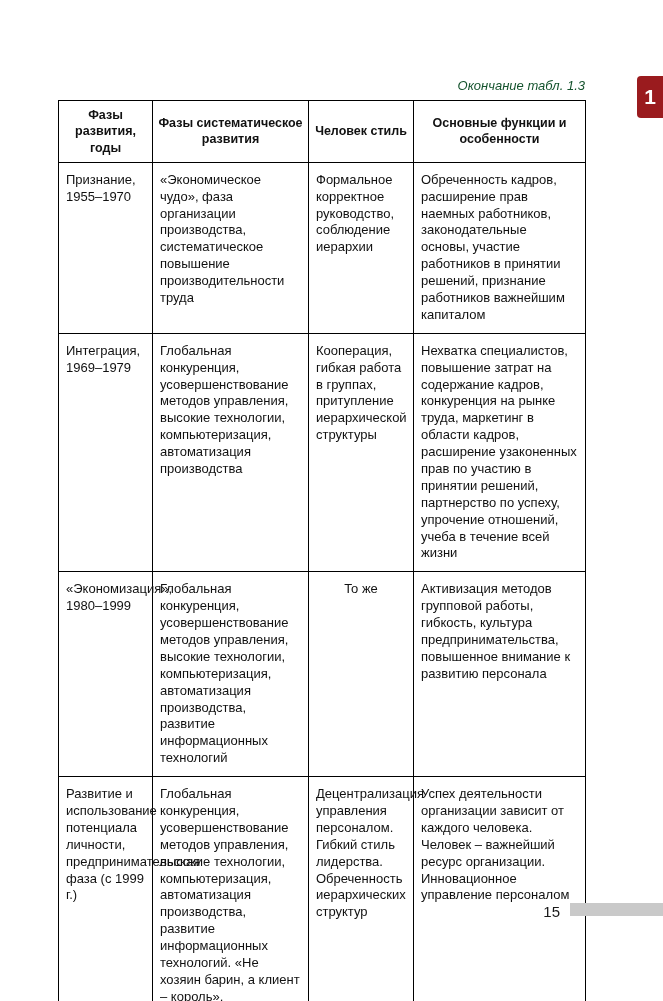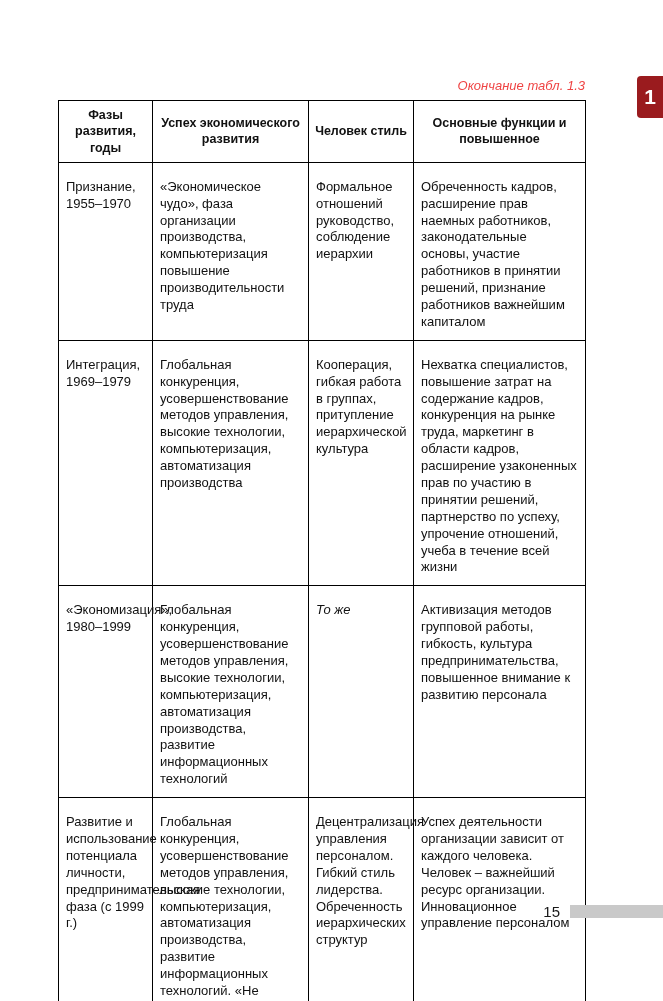--- a/index.html
+++ b/index.html
@@ -38,21 +38,21 @@
 
   .content {
     padding: 78px 78px 0 58px;
   }
 
   .table-caption {
     text-align: right;
     font-style: italic;
     font-size: 13px;
     margin-bottom: 7px;
-    color: #ef4444;
+    color: #14532d;
   }
 
   table.phases {
     width: 527px;
     border-collapse: collapse;
     table-layout: fixed;
   }
 
   table.phases th,
   table.phases td {
@@ -65,38 +65,38 @@
     font-weight: bold;
     text-align: center;
     vertical-align: middle;
     padding: 6px 4px;
     font-size: 12.5px;
   }
 
   table.phases td {
     vertical-align: top;
     text-align: left;
-    padding: 16px 7px 9px 7px;
+    padding: 9px 7px 9px 7px;
   }
 
   table.phases td.center-text {
-    font-style: italic;
+    text-align: center;
   }
 
   col.c1 { width: 94px; }
   col.c2 { width: 156px; }
   col.c3 { width: 105px; }
   col.c4 { width: 172px; }
 
   .footer {
     position: absolute;
     top: 903px;
     right: 0;
     display: flex;
-    align-items: center;
+    align-items: flex-start;
   }
 
   .page-number {
     font-size: 15px;
     color: #1a1a1a;
     margin-right: 10px;
   }
 
   .footer-bar {
     display: inline-block;
@@ -119,36 +119,36 @@
     <table class="phases">
       <colgroup>
         <col class="c1">
           <col class="c2">
           <col class="c3">
           <col class="c4">
       </colgroup>
       <thead>
         <tr>
           <th>Фазы развития, годы</th>
-          <th>Успех экономического развития</th>
+          <th>Фазы систематическое развития</th>
           <th>Человек стиль</th>
-          <th>Основные функции и повышенное</th>
+          <th>Основные функции и особенности</th>
         </tr>
       </thead>
       <tbody>
         <tr>
           <td>Признание, 1955–1970</td>
-          <td>«Экономическое чудо», фаза организации производства, компьютеризация повышение производительности труда</td>
-          <td>Формальное отношений руководство, соблюдение иерархии</td>
+          <td>«Экономическое чудо», фаза организации производства, систематическое повышение производительности труда</td>
+          <td>Формальное корректное руководство, соблюдение иерархии</td>
           <td>Обреченность кадров, расширение прав наемных работников, законодательные основы, участие работников в принятии решений, признание работников важнейшим капиталом</td>
         </tr>
         <tr>
           <td>Интеграция, 1969–1979</td>
           <td>Глобальная конкуренция, усовершенствование методов управления, высокие технологии, компьютеризация, автоматизация производства</td>
-          <td>Кооперация, гибкая работа в группах, притупление иерархической культура</td>
+          <td>Кооперация, гибкая работа в группах, притупление иерархической структуры</td>
           <td>Нехватка специалистов, повышение затрат на содержание кадров, конкуренция на рынке труда, маркетинг в области кадров, расширение узаконенных прав по участию в принятии решений, партнерство по успеху, упрочение отношений, учеба в течение всей жизни</td>
         </tr>
         <tr>
           <td>«Экономизация», 1980–1999</td>
           <td>Глобальная конкуренция, усовершенствование методов управления, высокие технологии, компьютеризация, автоматизация производства, развитие информационных технологий</td>
           <td class="center-text">То же</td>
           <td>Активизация методов групповой работы, гибкость, культура предпринимательства, повышенное внимание к развитию персонала</td>
         </tr>
         <tr>
           <td>Развитие и использование потенциала личности, предпринимательская фаза (с 1999 г.)</td>

